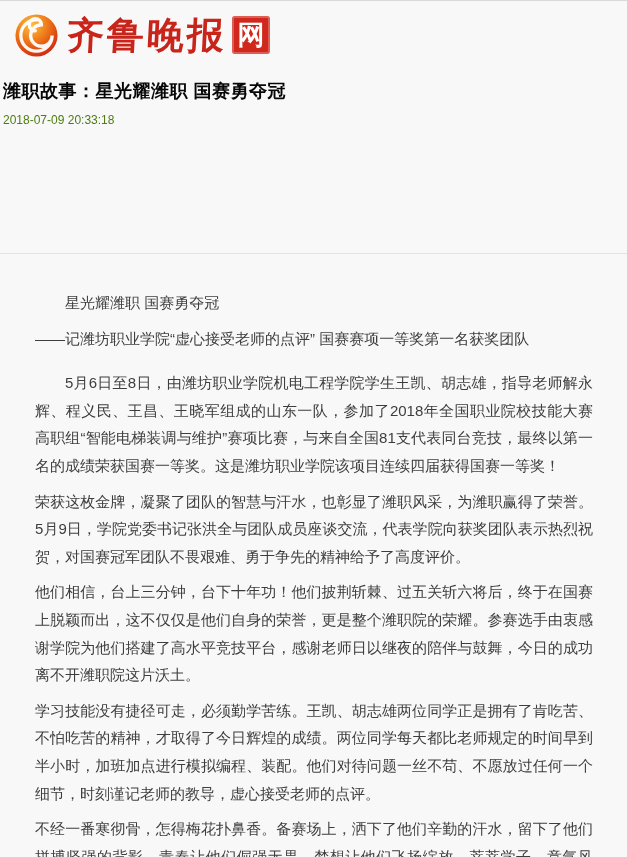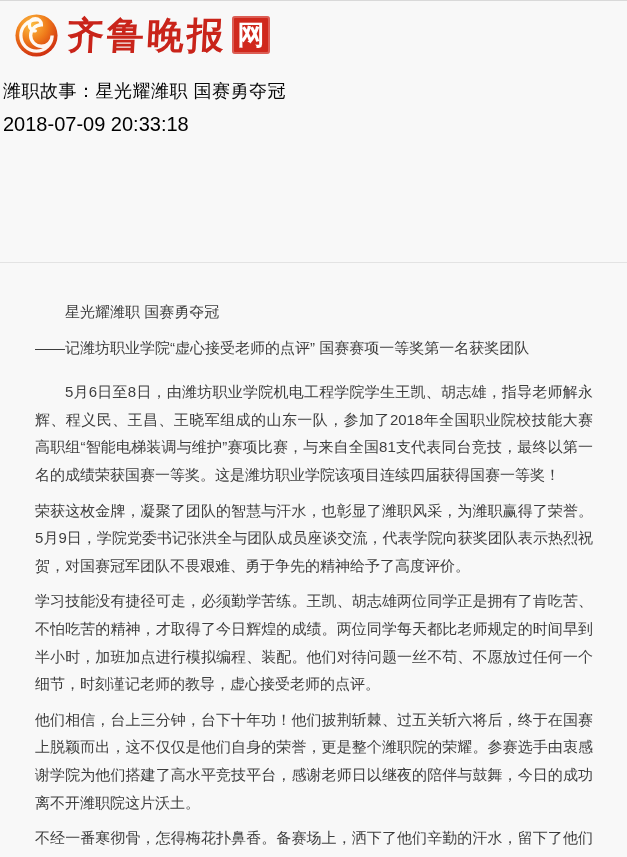--- a/index.html
+++ b/index.html
@@ -48,28 +48,28 @@
     font-weight: bold;
     font-size: 27px;
     color: #ffffff;
     box-shadow: inset 0 0 0 2px rgba(255,255,255,.25);
   }
 
   
   .article-title {
     margin: 16px 0 8px 3px;
     font-size: 18px;
-    font-weight: normal;
+    font-weight: bold;
     color: #070707;
     letter-spacing: .5px;
   }
   .publish-date {
     margin: 10px 8px 0 3px;
-    font-size: 20px;
-    color: #000000;
+    font-size: 12px;
+    color: #4d7c0f;
   }
   .divider {
     margin-top: 126px;
     border: none;
     border-top: 1px solid #e3e3e3;
     height: 0;
   }
 
   
   .article-body {
@@ -112,18 +112,18 @@
 
   <div class="publish-date">2018-07-09 20:33:18</div>
 
   <hr class="divider">
 
   <div class="article-body">
     <p class="indent">星光耀潍职 国赛勇夺冠</p>
     <p class="gap-after">——记潍坊职业学院“虚心接受老师的点评” 国赛赛项一等奖第一名获奖团队</p>
     <p class="indent">5月6日至8日，由潍坊职业学院机电工程学院学生王凯、胡志雄，指导老师解永辉、程义民、王昌、王晓军组成的山东一队，参加了2018年全国职业院校技能大赛高职组“智能电梯装调与维护”赛项比赛，与来自全国81支代表同台竞技，最终以第一名的成绩荣获国赛一等奖。这是潍坊职业学院该项目连续四届获得国赛一等奖！</p>
     <p>荣获这枚金牌，凝聚了团队的智慧与汗水，也彰显了潍职风采，为潍职赢得了荣誉。5月9日，学院党委书记张洪全与团队成员座谈交流，代表学院向获奖团队表示热烈祝贺，对国赛冠军团队不畏艰难、勇于争先的精神给予了高度评价。</p>
+    <p>他们相信，台上三分钟，台下十年功！他们披荆斩棘、过五关斩六将后，终于在国赛上脱颖而出，这不仅仅是他们自身的荣誉，更是整个潍职院的荣耀。参赛选手由衷感谢学院为他们搭建了高水平竞技平台，感谢老师日以继夜的陪伴与鼓舞，今日的成功离不开潍职院这片沃土。</p>
     <p>学习技能没有捷径可走，必须勤学苦练。王凯、胡志雄两位同学正是拥有了肯吃苦、不怕吃苦的精神，才取得了今日辉煌的成绩。两位同学每天都比老师规定的时间早到半小时，加班加点进行模拟编程、装配。他们对待问题一丝不苟、不愿放过任何一个细节，时刻谨记老师的教导，虚心接受老师的点评。</p>
-    <p>他们相信，台上三分钟，台下十年功！他们披荆斩棘、过五关斩六将后，终于在国赛上脱颖而出，这不仅仅是他们自身的荣誉，更是整个潍职院的荣耀。参赛选手由衷感谢学院为他们搭建了高水平竞技平台，感谢老师日以继夜的陪伴与鼓舞，今日的成功离不开潍职院这片沃土。</p>
     <p>不经一番寒彻骨，怎得梅花扑鼻香。备赛场上，洒下了他们辛勤的汗水，留下了他们拼搏坚强的背影。青春让他们倔强无畏，梦想让他们飞扬绽放。莘莘学子，意气风发，用努力谱写辉煌人生。风雨兼程，于畏途之中顾盼英武的身姿。学子追梦，于学海之中见证弄潮的英雄。</p>
   </div>
 
 </div>
 
 </body></html>

